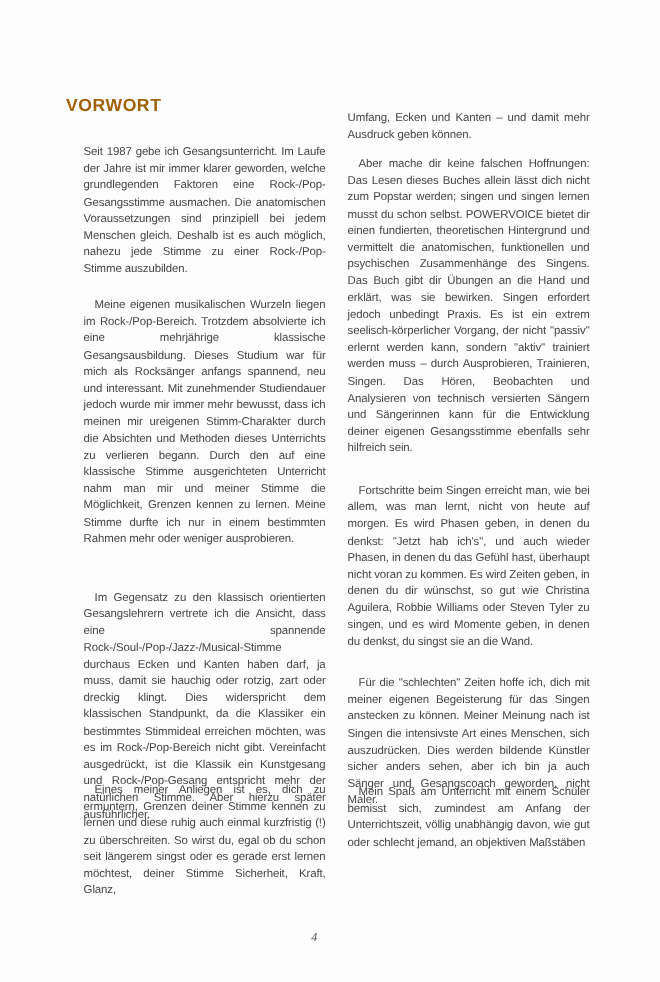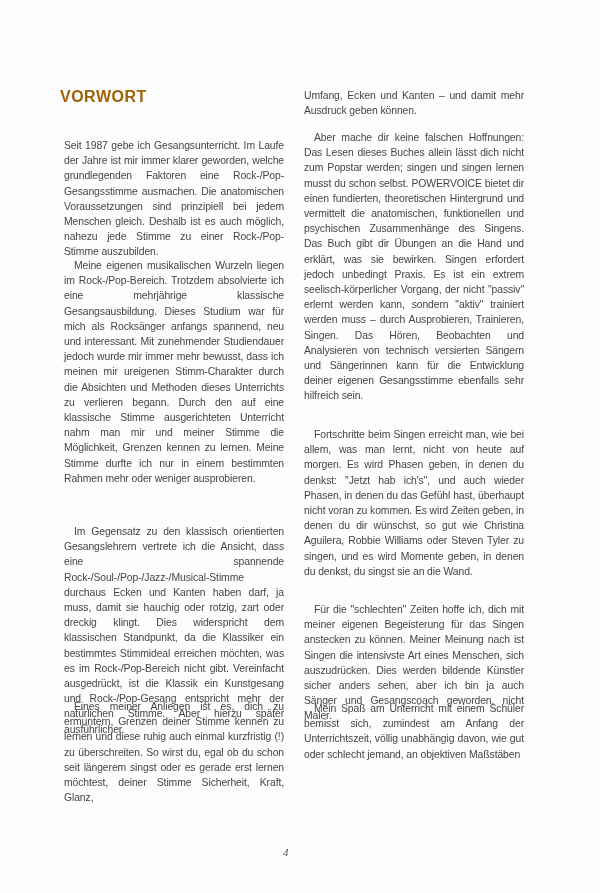--- a/index.html
+++ b/index.html
@@ -12,36 +12,36 @@
     font-family: "Liberation Sans", sans-serif; font-weight: bold; font-size: 16px;
     color: #a16207; letter-spacing: 0.5px;
   }
   .col {
     position: absolute; top: 0; width: 220px;
   }
   .col-left { left: 60px; }
   .col-right { left: 300px; }
   .para {
     position: absolute; left: 0; width: 220px;
-    font-size: 10.4px; line-height: 15.2px; text-align: justify; margin: 4px;
+    font-size: 10.4px; line-height: 15.2px; text-align: justify; margin: 16px;
     color: #454545; letter-spacing: -0.1px;
   }
   .para.indent { text-indent: 10px; }
   .page-number {
     position: absolute; left: 283px; top: 846px; font-family: "Liberation Serif", serif;
     font-style: italic; font-size: 11px; color: #555;
   }
 </style>
 </head>
 <body>
 
 <div class="heading">VORWORT</div>
 
 <div class="col col-left">
-  <p class="para" style="top:134px">Seit 1987 gebe ich Gesangsunterricht. Im Laufe der Jahre ist mir immer klarer geworden, welche grundlegenden Faktoren eine Rock-/Pop-Gesangsstimme ausmachen. Die anatomischen Voraussetzungen sind prinzipiell bei jedem Menschen gleich. Deshalb ist es auch möglich, nahezu jede Stimme zu einer Rock-/Pop-Stimme auszubilden.</p>
+  <p class="para" style="top:115px">Seit 1987 gebe ich Gesangsunterricht. Im Laufe der Jahre ist mir immer klarer geworden, welche grundlegenden Faktoren eine Rock-/Pop-Gesangsstimme ausmachen. Die anatomischen Voraussetzungen sind prinzipiell bei jedem Menschen gleich. Deshalb ist es auch möglich, nahezu jede Stimme zu einer Rock-/Pop-Stimme auszubilden.</p>
   <p class="para indent" style="top:254px">Meine eigenen musikalischen Wurzeln liegen im Rock-/Pop-Bereich. Trotzdem absolvierte ich eine mehrjährige klassische Gesangsausbildung. Dieses Studium war für mich als Rocksänger anfangs spannend, neu und interessant. Mit zunehmender Studiendauer jedoch wurde mir immer mehr bewusst, dass ich meinen mir ureigenen Stimm-Charakter durch die Absichten und Methoden dieses Unterrichts zu verlieren begann. Durch den auf eine klassische Stimme ausgerichteten Unterricht nahm man mir und meiner Stimme die Möglichkeit, Grenzen kennen zu lernen. Meine Stimme durfte ich nur in einem bestimmten Rahmen mehr oder weniger ausprobieren.</p>
   <p class="para indent" style="top:520px">Im Gegensatz zu den klassisch orientierten Gesangslehrern vertrete ich die Ansicht, dass eine spannende Rock-/Soul-/Pop-/Jazz-/Musical-Stimme durchaus Ecken und Kanten haben darf, ja muss, damit sie hauchig oder rotzig, zart oder dreckig klingt. Dies widerspricht dem klassischen Standpunkt, da die Klassiker ein bestimmtes Stimmideal erreichen möchten, was es im Rock-/Pop-Bereich nicht gibt. Vereinfacht ausgedrückt, ist die Klassik ein Kunstgesang und Rock-/Pop-Gesang entspricht mehr der natürlichen Stimme. Aber hierzu später ausführlicher.</p>
   <p class="para indent" style="top:695px">Eines meiner Anliegen ist es, dich zu ermuntern, Grenzen deiner Stimme kennen zu lernen und diese ruhig auch einmal kurzfristig (!) zu überschreiten. So wirst du, egal ob du schon seit längerem singst oder es gerade erst lernen möchtest, deiner Stimme Sicherheit, Kraft, Glanz,</p>
 </div>
 
 <div class="col col-right">
   <p class="para" style="top:84px">Umfang, Ecken und Kanten – und damit mehr Ausdruck geben können.</p>
   <p class="para indent" style="top:126px">Aber mache dir keine falschen Hoffnungen: Das Lesen dieses Buches allein lässt dich nicht zum Popstar werden; singen und singen lernen musst du schon selbst. POWERVOICE bietet dir einen fundierten, theoretischen Hintergrund und vermittelt die anatomischen, funktionellen und psychischen Zusammenhänge des Singens. Das Buch gibt dir Übungen an die Hand und erklärt, was sie bewirken. Singen erfordert jedoch unbedingt Praxis. Es ist ein extrem seelisch-körperlicher Vorgang, der nicht "passiv" erlernt werden kann, sondern "aktiv" trainiert werden muss – durch Ausprobieren, Trainieren, Singen. Das Hören, Beobachten und Analysieren von technisch versierten Sängern und Sängerinnen kann für die Entwicklung deiner eigenen Gesangsstimme ebenfalls sehr hilfreich sein.</p>
   <p class="para indent" style="top:423px">Fortschritte beim Singen erreicht man, wie bei allem, was man lernt, nicht von heute auf morgen. Es wird Phasen geben, in denen du denkst: "Jetzt hab ich's", und auch wieder Phasen, in denen du das Gefühl hast, überhaupt nicht voran zu kommen. Es wird Zeiten geben, in denen du dir wünschst, so gut wie Christina Aguilera, Robbie Williams oder Steven Tyler zu singen, und es wird Momente geben, in denen du denkst, du singst sie an die Wand.</p>
   <p class="para indent" style="top:598px">Für die "schlechten" Zeiten hoffe ich, dich mit meiner eigenen Begeisterung für das Singen anstecken zu können. Meiner Meinung nach ist Singen die intensivste Art eines Menschen, sich auszudrücken. Dies werden bildende Künstler sicher anders sehen, aber ich bin ja auch Sänger und Gesangscoach geworden, nicht Maler.</p>

